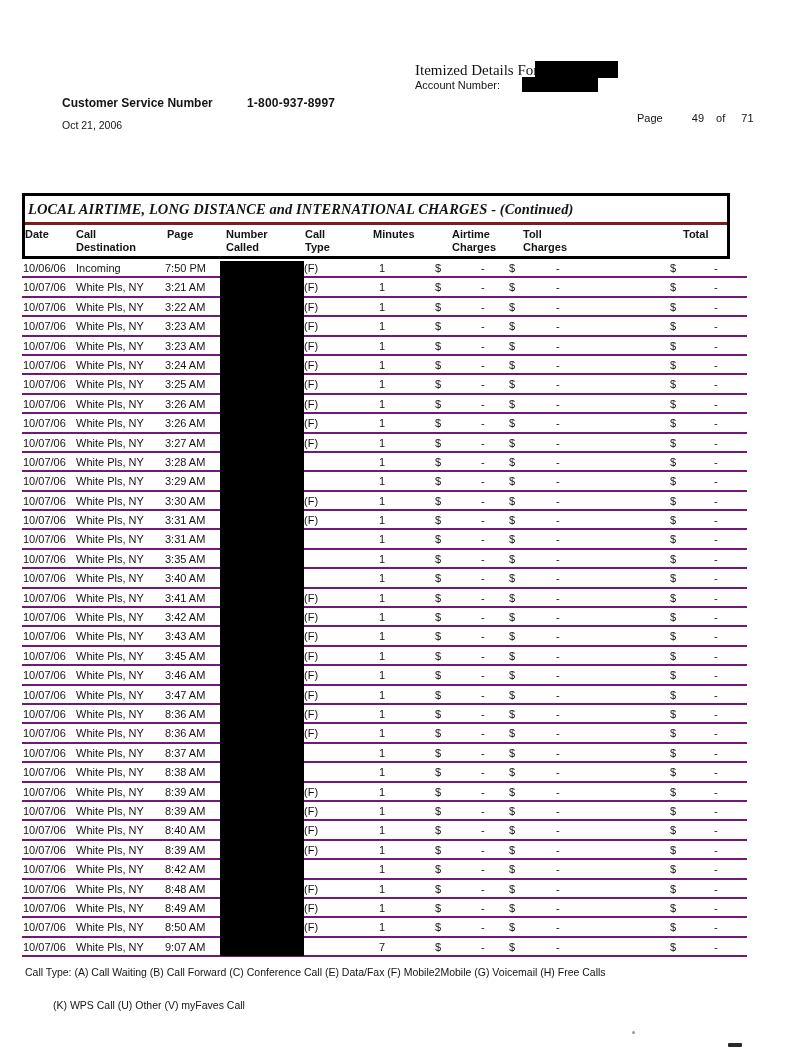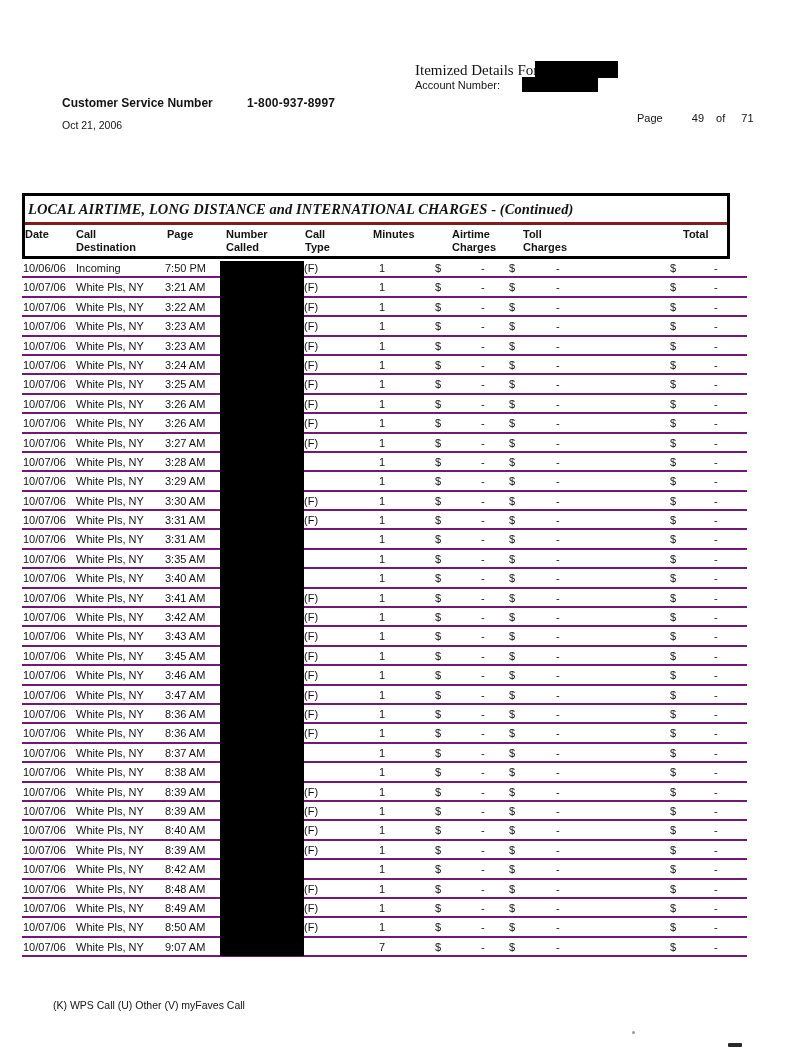--- a/index.html
+++ b/index.html
@@ -592,17 +592,18 @@
     <span class="c a-dash">-</span>
     <span class="c t-sym">$</span>
     <span class="c t-dash">-</span>
     <span class="c tot-sym">$</span>
     <span class="c tot-dash">-</span>
   </div>
     </div>
 
   <div class="abs redaction-bar"></div>
 
+  <div class="abs foot1">Call Type: (A) Call Waiting (B) Call Forward (C) Conference Call (E) Data/Fax (F) Mobile2Mobile (G) Voicemail (H) Free Calls</div>
   <div class="abs foot2">(K) WPS Call (U) Other (V) myFaves Call</div>
 
   <div class="abs artifact-dash"></div>
   <div class="abs artifact-dot"></div>
 </div>
 
 </body></html>

